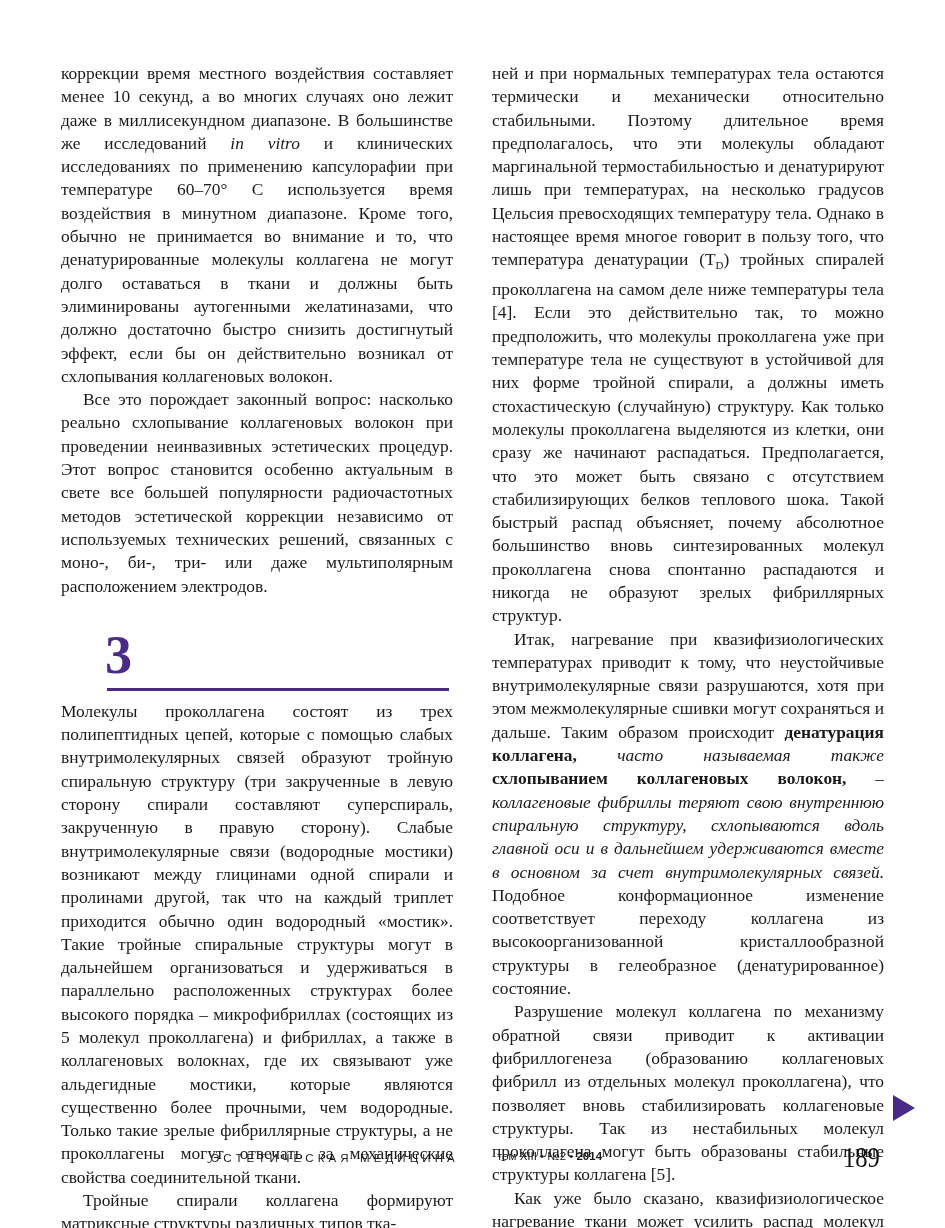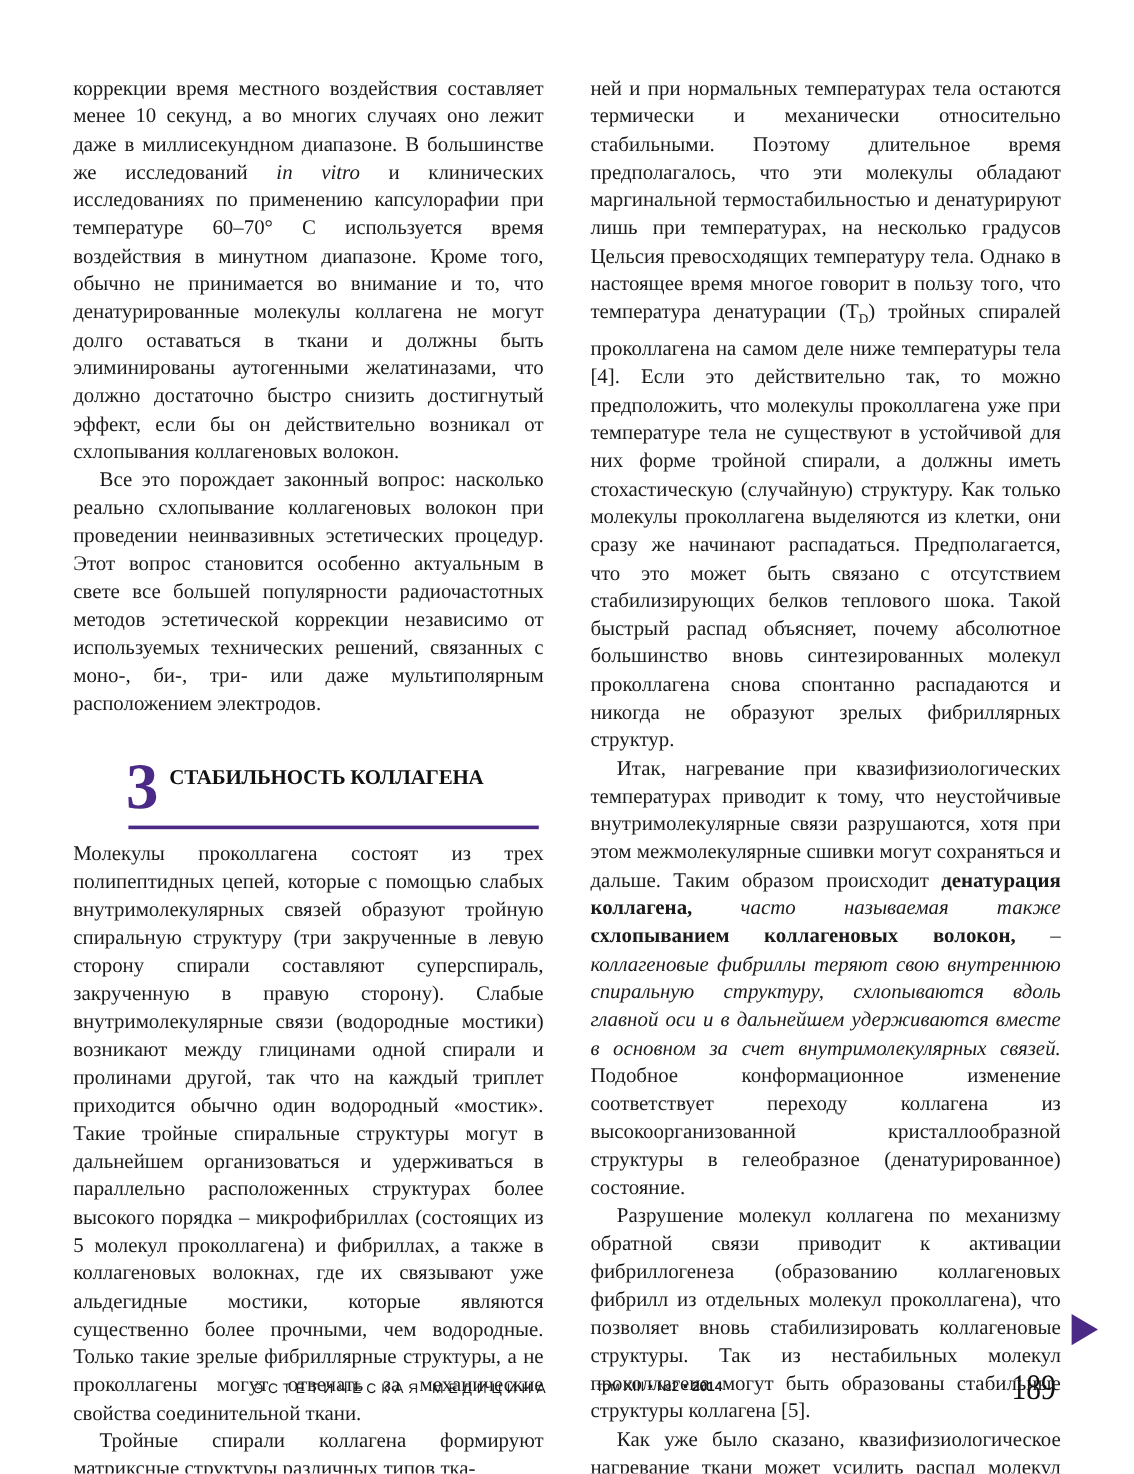--- a/index.html
+++ b/index.html
@@ -34,21 +34,20 @@
 </head>
 <body>
 
 <div class="col col-left">
   <p class="noindent"><span>коррекции время местного воздействия составляет менее 10 секунд, а во многих случаях оно лежит даже в миллисекундном диапазоне. В большинстве же исследований </span><i class="em">in vitro</i><span> и клинических исследованиях по применению капсулорафии при температуре 60–70° С используется время воздействия в минутном диапазоне. Кроме того, обычно не принимается во внимание и то, что денатурированные молекулы коллагена не могут долго оставаться в ткани и должны быть элиминированы аутогенными желатиназами, что должно достаточно быстро снизить достигнутый эффект, если бы он действительно возникал от схлопывания коллагеновых волокон.</span></p>
   <p class="indent">Все это порождает законный вопрос: насколько реально схлопывание коллагеновых волокон при проведении неинвазивных эстетических процедур. Этот вопрос становится особенно актуальным в свете все большей популярности радиочастотных методов эстетической коррекции независимо от используемых технических решений, связанных с моно-, би-, три- или даже мультиполярным расположением электродов.</p>
 
   <div class="section-heading">
     <div class="section-number">3</div>
     <div class="section-title">
-      <div>СТАБИЛЬНОСТЬ КОЛЛАГЕНА</div>
     </div>
     <div class="section-rule"></div>
   </div>
 
   <p class="noindent">Молекулы проколлагена состоят из трех полипептидных цепей, которые с помощью слабых внутримолекулярных связей образуют тройную спиральную структуру (три закрученные в левую сторону спирали составляют суперспираль, закрученную в правую сторону). Слабые внутримолекулярные связи (водородные мостики) возникают между глицинами одной спирали и пролинами другой, так что на каждый триплет приходится обычно один водородный «мостик». Такие тройные спиральные структуры могут в дальнейшем организоваться и удерживаться в параллельно расположенных структурах более высокого порядка – микрофибриллах (состоящих из 5 молекул проколлагена) и фибриллах, а также в коллагеновых волокнах, где их связывают уже альдегидные мостики, которые являются существенно более прочными, чем водородные. Только такие зрелые фибриллярные структуры, а не проколлагены могут отвечать за механические свойства соединительной ткани.</p>
   <p class="indent">Тройные спирали коллагена формируют матриксные структуры различных типов тка-</p>
 </div>
 
 <div class="col col-right">
   <p class="noindent"><span>ней и при нормальных температурах тела остаются термически и механически относительно стабильными. Поэтому длительное время предполагалось, что эти молекулы обладают маргинальной термостабильностью и денатурируют лишь при температурах, на несколько градусов Цельсия превосходящих температуру тела. Однако в настоящее время многое говорит в пользу того, что температура денатурации (T</span><sub>D</sub><span>) тройных спиралей проколлагена на самом деле ниже температуры тела [4]. Если это действительно так, то можно предположить, что молекулы проколлагена уже при температуре тела не существуют в устойчивой для них форме тройной спирали, а должны иметь стохастическую (случайную) структуру. Как только молекулы проколлагена выделяются из клетки, они сразу же начинают распадаться. Предполагается, что это может быть связано с отсутствием стабилизирующих белков теплового шока. Такой быстрый распад объясняет, почему абсолютное большинство вновь синтезированных молекул проколлагена снова спонтанно распадаются и никогда не образуют зрелых фибриллярных структур.</span></p>

